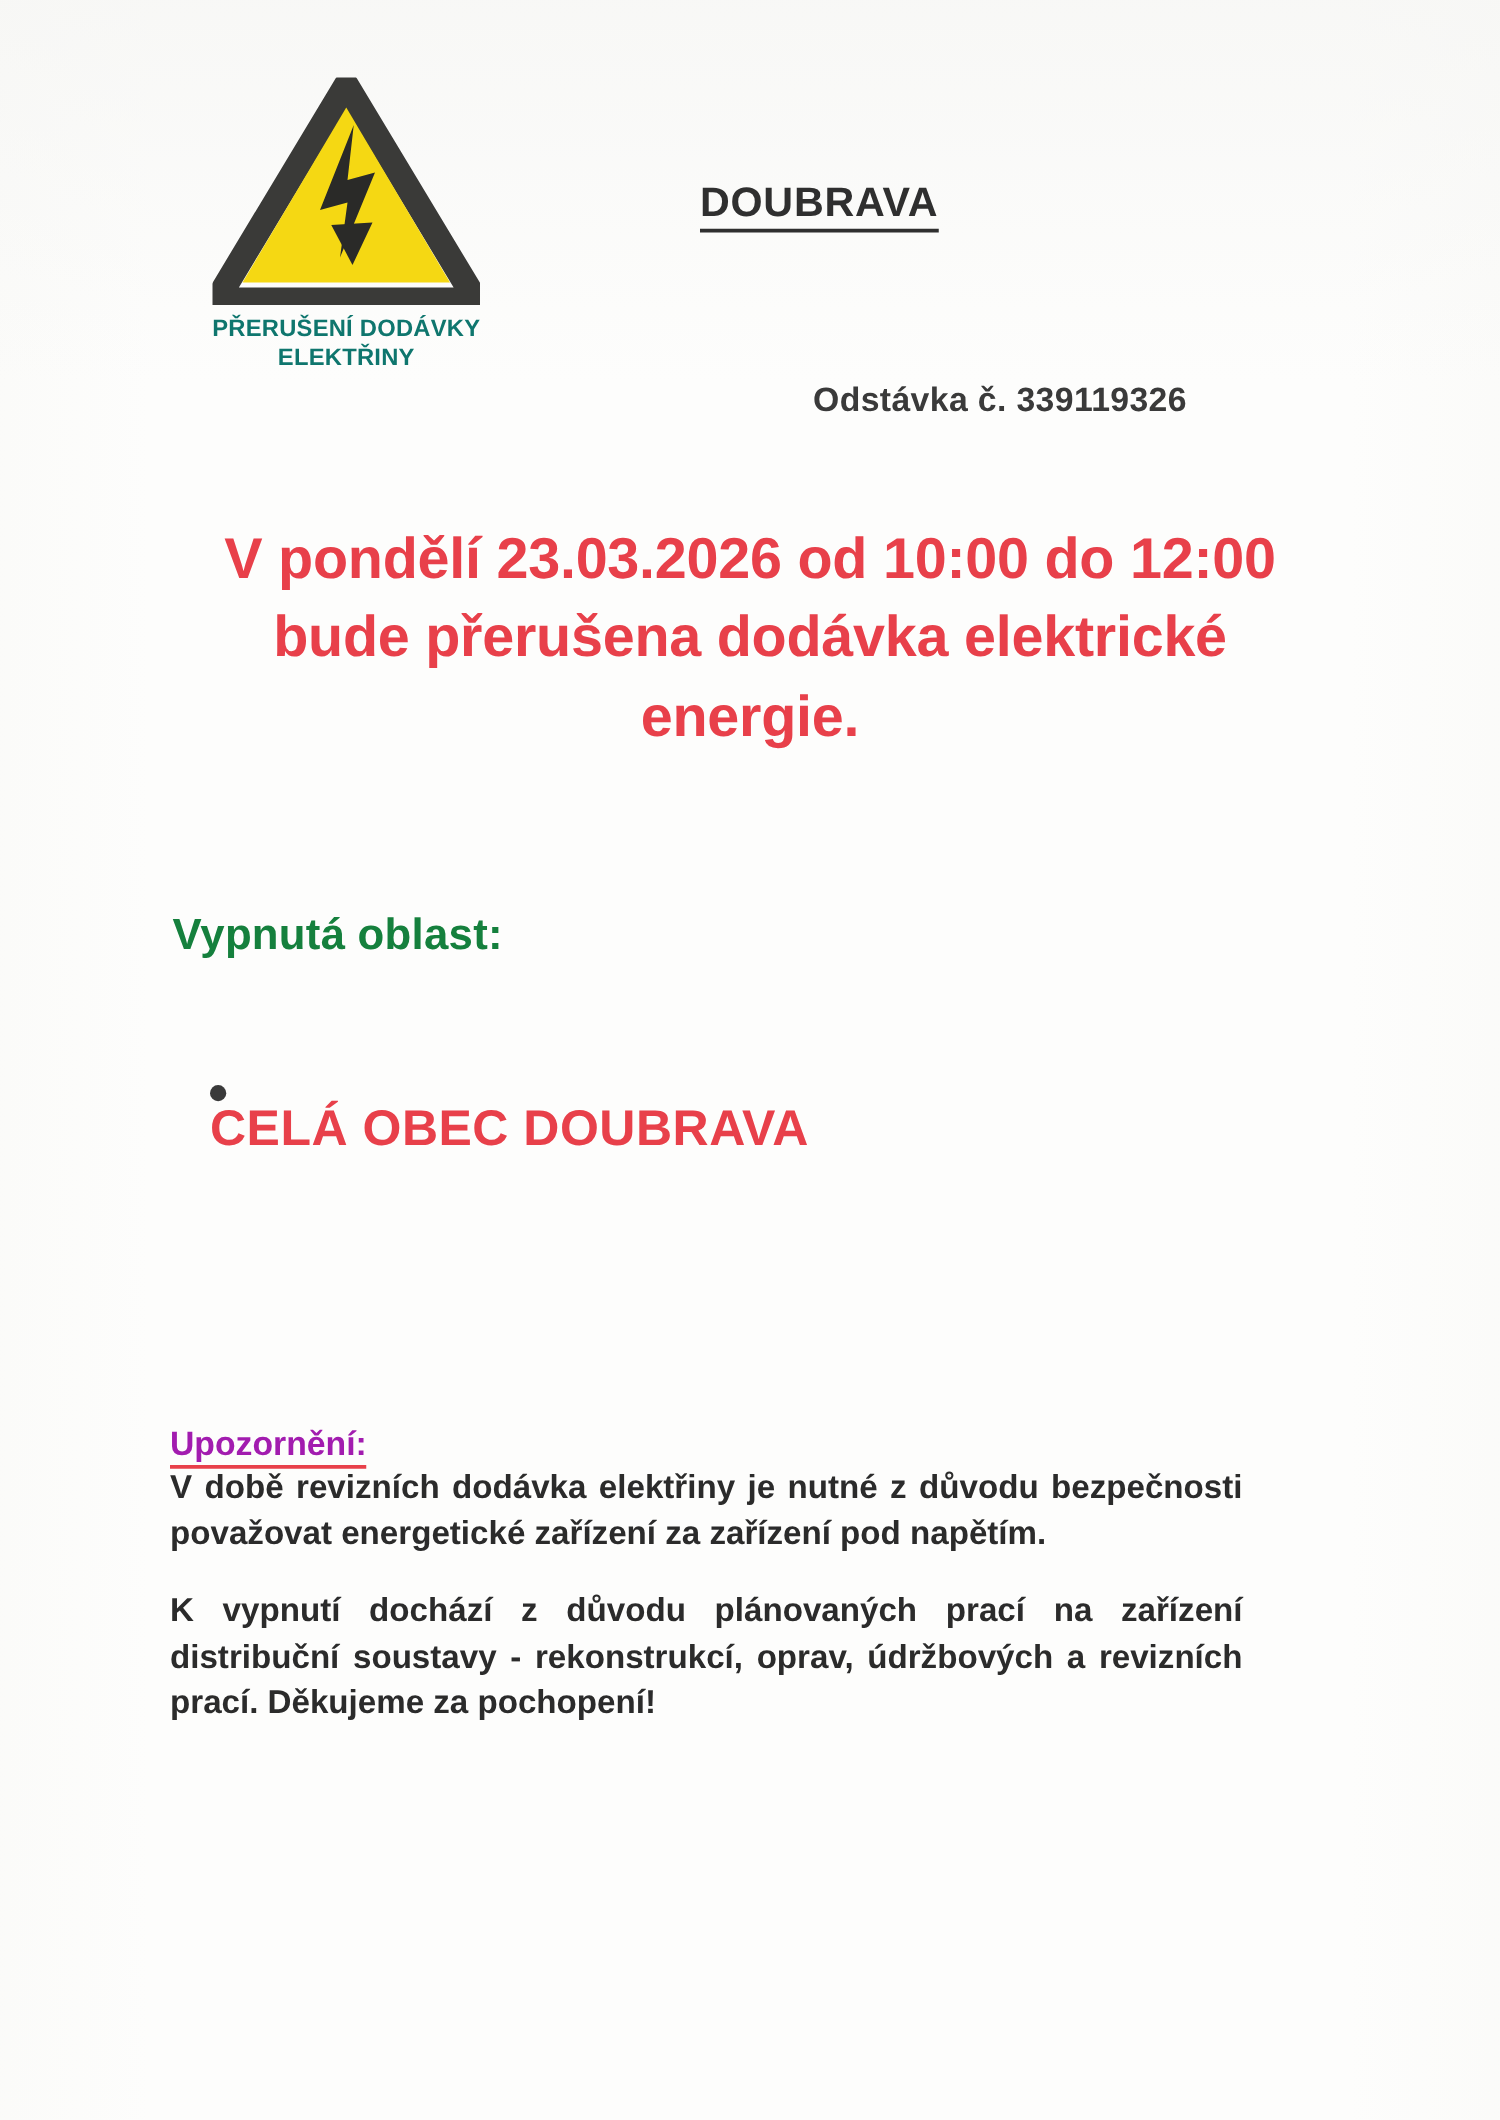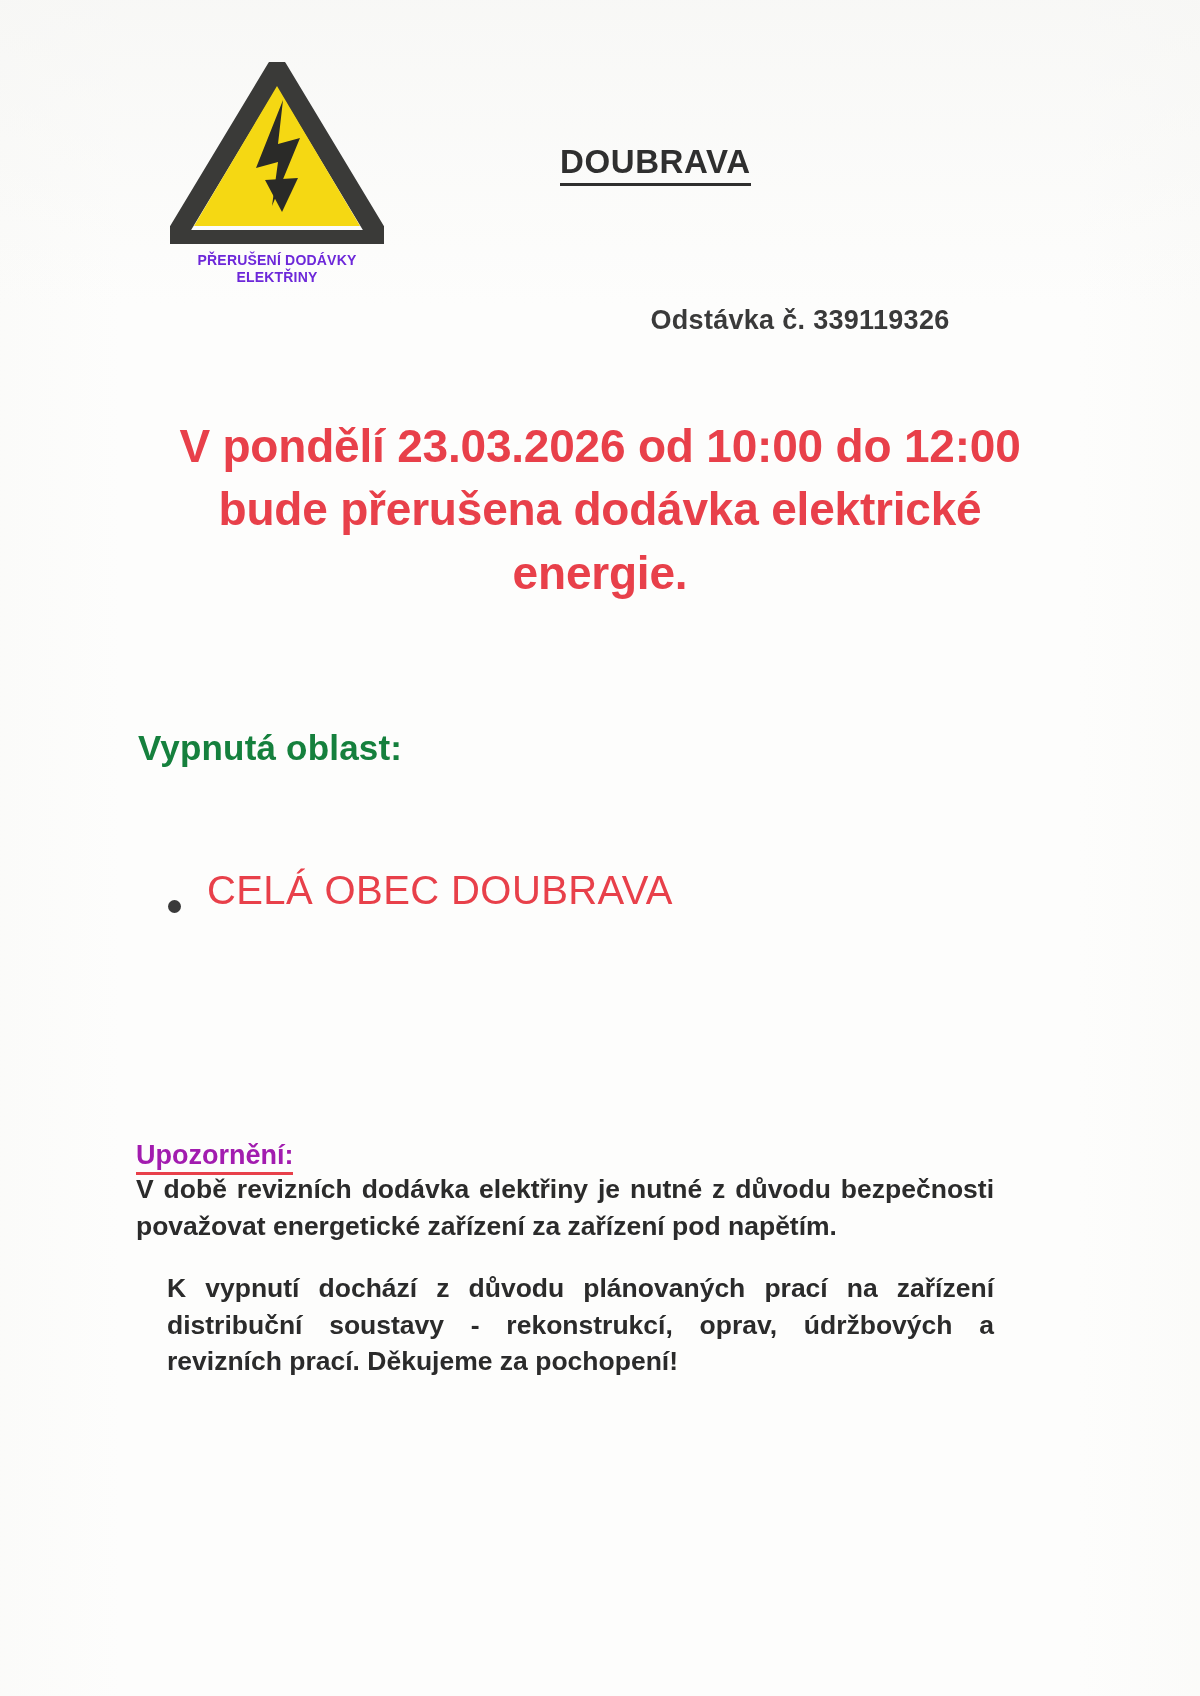--- a/index.html
+++ b/index.html
@@ -40,25 +40,25 @@
     text-align: center;
   }
   .warn-sign {
     display: block;
     margin: 0 auto;
     width: 214px;
     height: 182px;
   }
   .logo-caption {
     margin-top: 8px;
-    font-size: 14px;
+    font-size: 19px;
     font-weight: bold;
     line-height: 1.22;
     letter-spacing: 0.2px;
-    color: #6d28d9;
+    color: #0f766e;
     white-space: pre-line;
   }
 
   
   .locality {
     position: absolute;
     left: 560px;
     top: 143px;
     width: 480px;
     text-align: left;
@@ -110,25 +110,26 @@
   .area-list {
     position: absolute;
     left: 168px;
     top: 868px;
     margin: 0;
     padding: 0;
     list-style: none;
   }
   .area-list li {
     display: flex;
-    align-items: flex-end;
+    align-items: flex-start;
     font-size: 40px;
-    font-weight: normal;
+    font-weight: bold;
     color: #e8404a;
     letter-spacing: 0.4px;
+    flex-direction: column;
   }
   .bullet-dot {
     width: 13px;
     height: 13px;
     border-radius: 50%;
     background: #3a3a3a;
     margin-right: 26px;
     flex: 0 0 auto;
   }
 
@@ -152,21 +153,20 @@
     margin: 0 0 26px 0;
     font-size: 26.5px;
     line-height: 1.38;
     font-weight: bold;
     color: #2b2b2b;
     text-align: justify;
     text-justify: inter-word;
   }
   .notice p:last-child {
     margin-bottom: 0;
-    margin-left: 31px;
   }
 </style>
 </head>
 <body>
 
 <div class="page">
 
   <div class="logo-block">
     <svg class="warn-sign" viewBox="0 0 214 182" aria-hidden="true">
       <path d="M107 6 L207 172 Q211 178 203 178 L11 178 Q3 178 7 172 Z" fill="none" stroke="#3a3a38" stroke-width="20" stroke-linejoin="round"></path>

